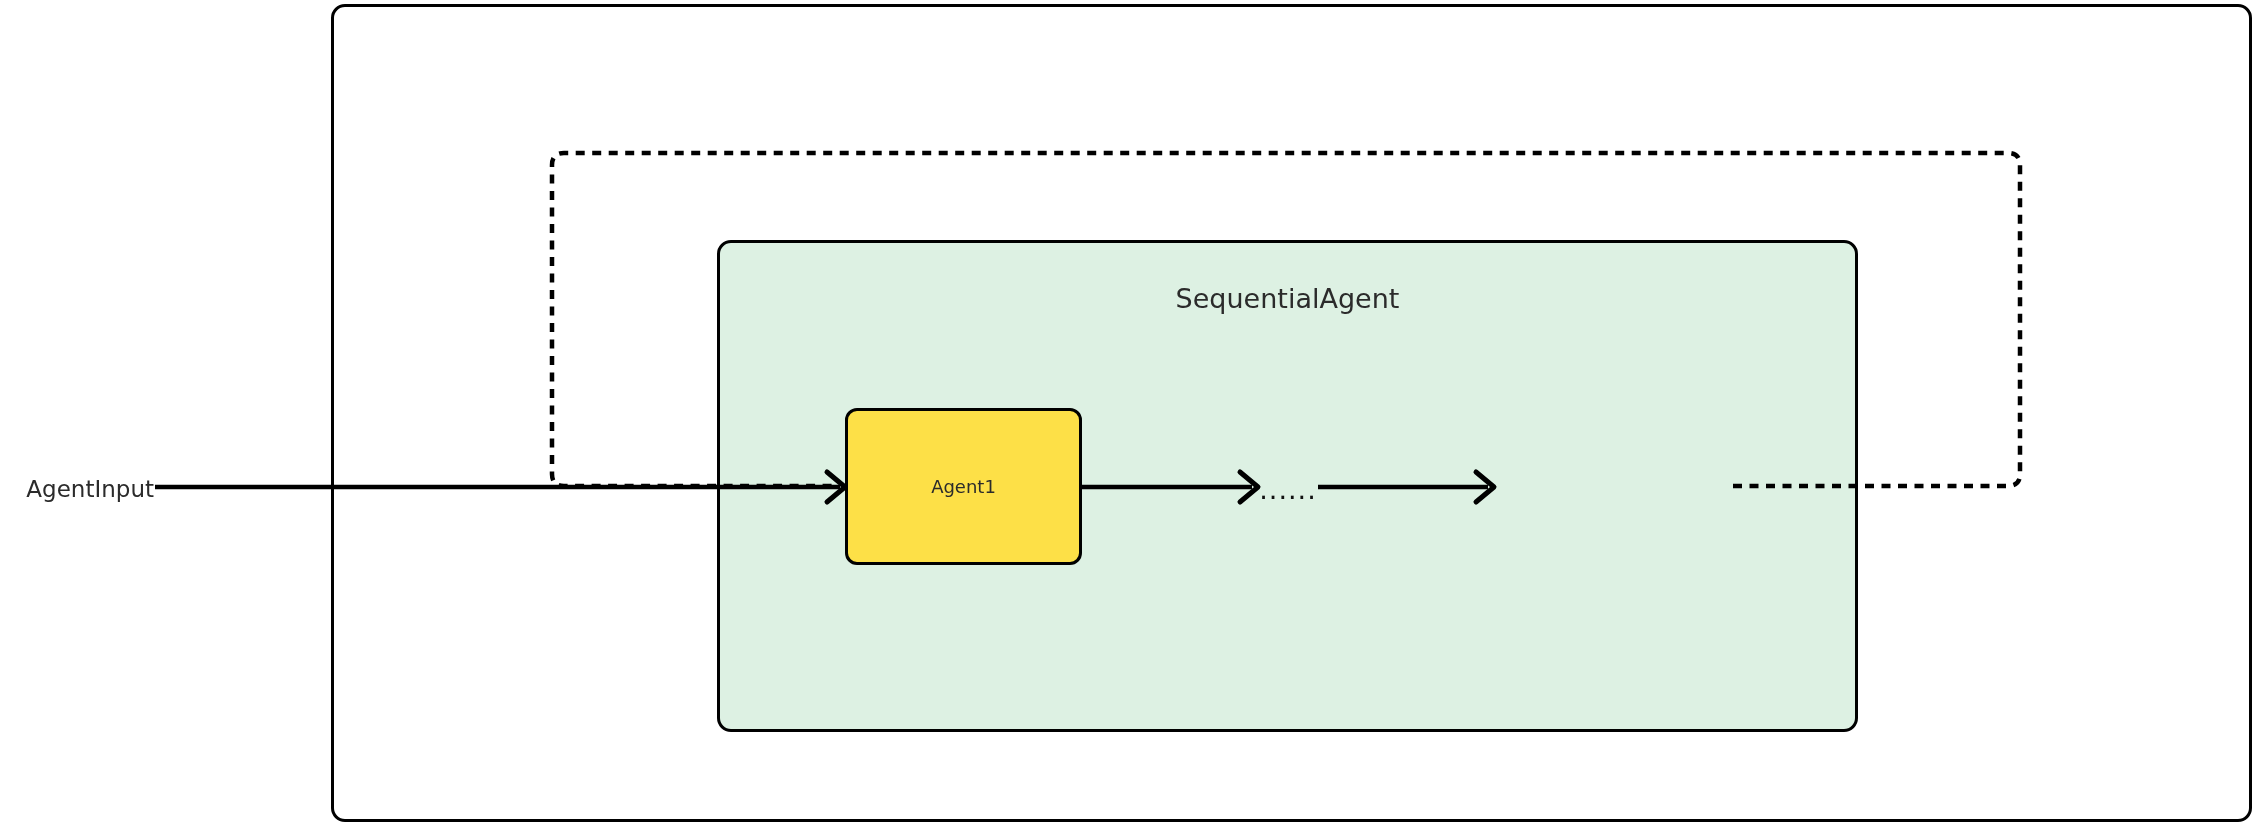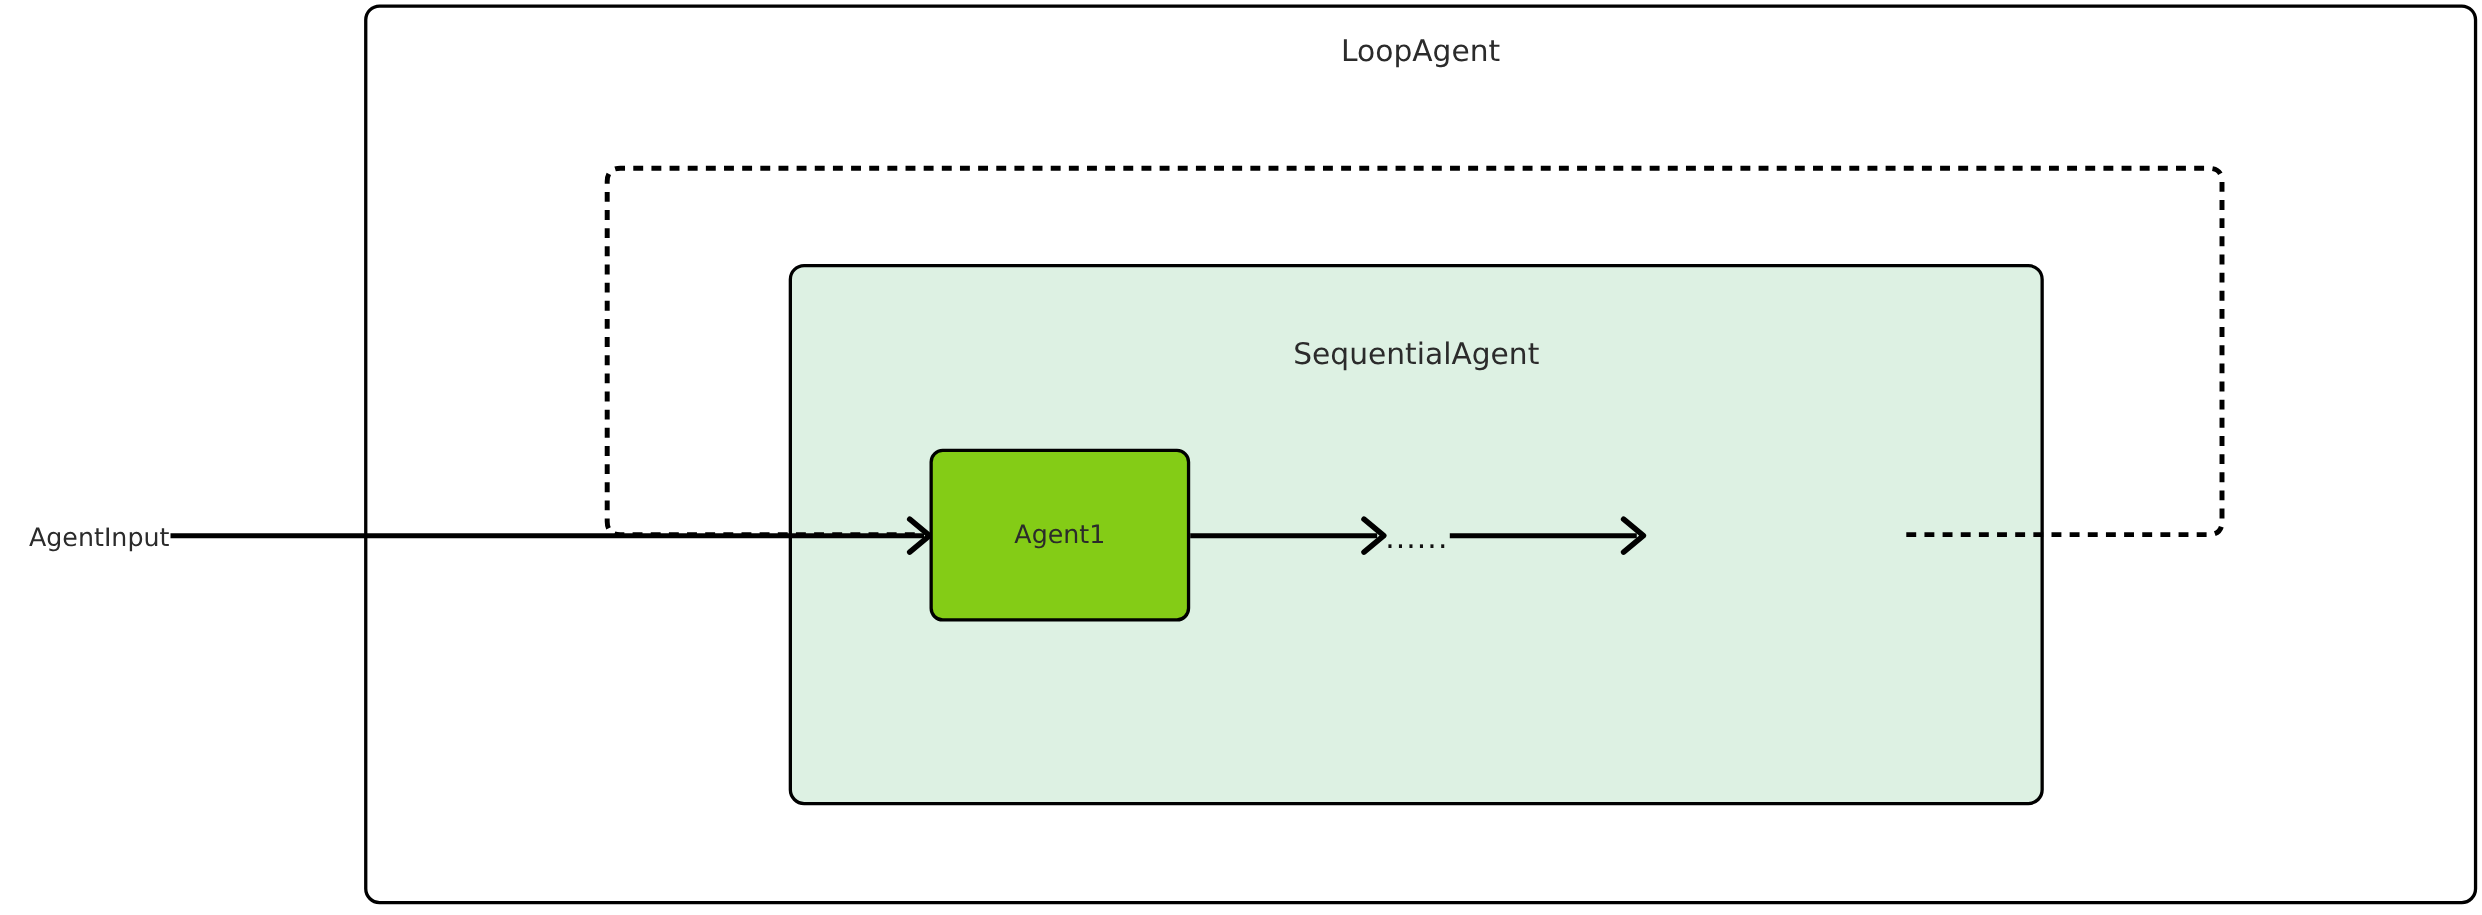--- a/index.html
+++ b/index.html
@@ -54,40 +54,39 @@
   .seq-title {
     position: absolute;
     left: 717px;
     top: 282px;
     width: 1141px;
     text-align: center;
     font-size: 27px;
     line-height: 34px;
     color: #2b2b2b;
     z-index: 2;
-    margin-top: 24px;
   }
   
   .edges {
     position: absolute;
     left: 0;
     top: 0;
     width: 2256px;
     height: 832px;
     z-index: 3;
   }
   
   .node {
     border: 3px solid #000000;
     border-radius: 12px;
-    background: #84cc16;
+    background: #fde047;
     display: flex;
     align-items: center;
     justify-content: center;
-    font-size: 23px;
+    font-size: 18px;
     color: #2b2b2b;
     z-index: 4;
   }
   .node-agent1 {
     left: 845px;
     top: 408px;
     width: 237px;
     height: 157px;
   }
   .node-agentn {
@@ -122,21 +121,20 @@
     color: #111111;
     z-index: 4;
   }
 </style>
 </head>
 <body>
 
 <div class="canvas">
 
   <div class="box loop-box"></div>
-  <div class="loop-title">LoopAgent</div>
 
   <div class="box seq-box"></div>
   <div class="seq-title">SequentialAgent</div>
 
   <svg class="edges" width="2256" height="832" viewBox="0 0 2256 832" fill="none" xmlns="http://www.w3.org/2000/svg">
 
     <path d="M 1733 486 L 2008 486 Q 2020 486 2020 474 L 2020 165 Q 2020 153 2008 153 L 564 153 Q 552 153 552 165 L 552 474 Q 552 486 564 486 L 840 486" stroke="#000000" stroke-width="4.5" stroke-dasharray="9 7.5"></path>
 
     <path d="M 155 487 L 840 487" stroke="#000000" stroke-width="4.5"></path>
     <path d="M 827 472 L 845 487 L 827 502" stroke="#000000" stroke-width="5" stroke-linecap="round" stroke-linejoin="round"></path>

